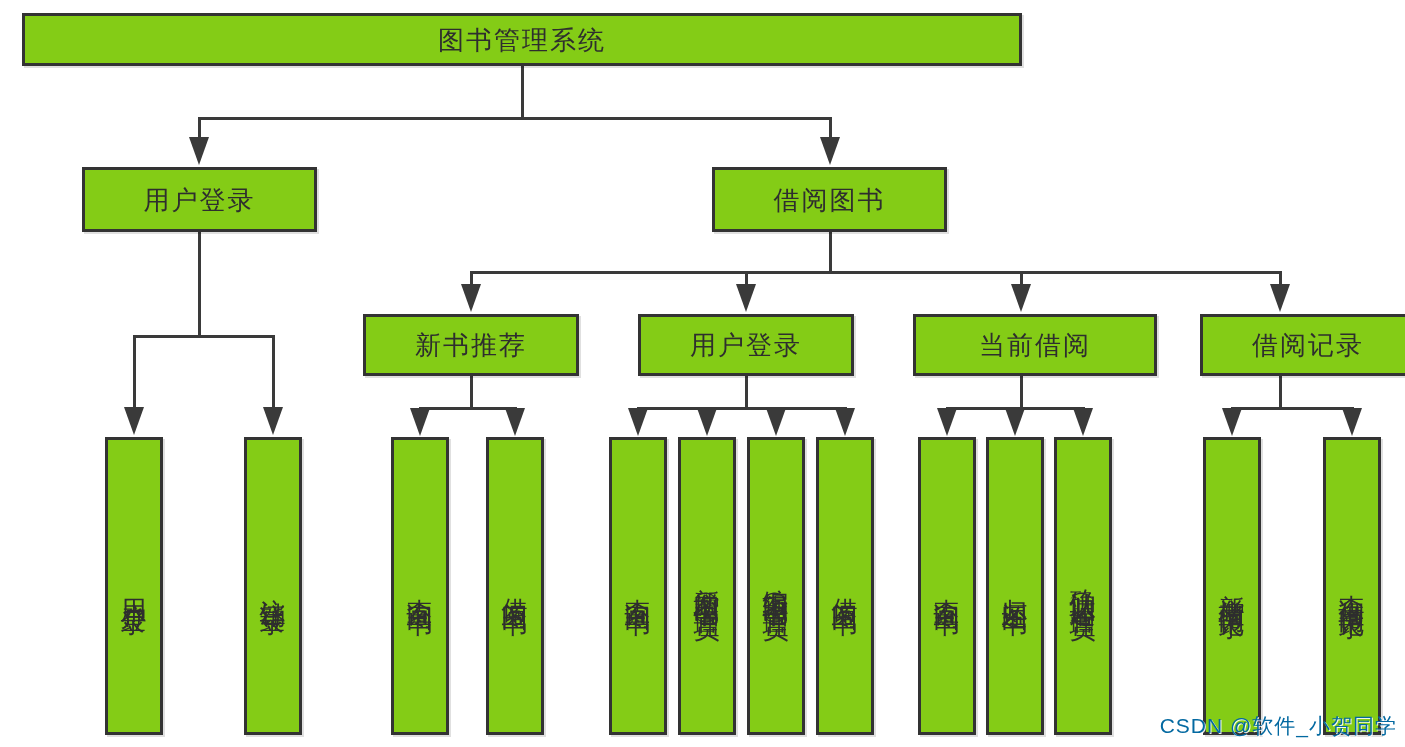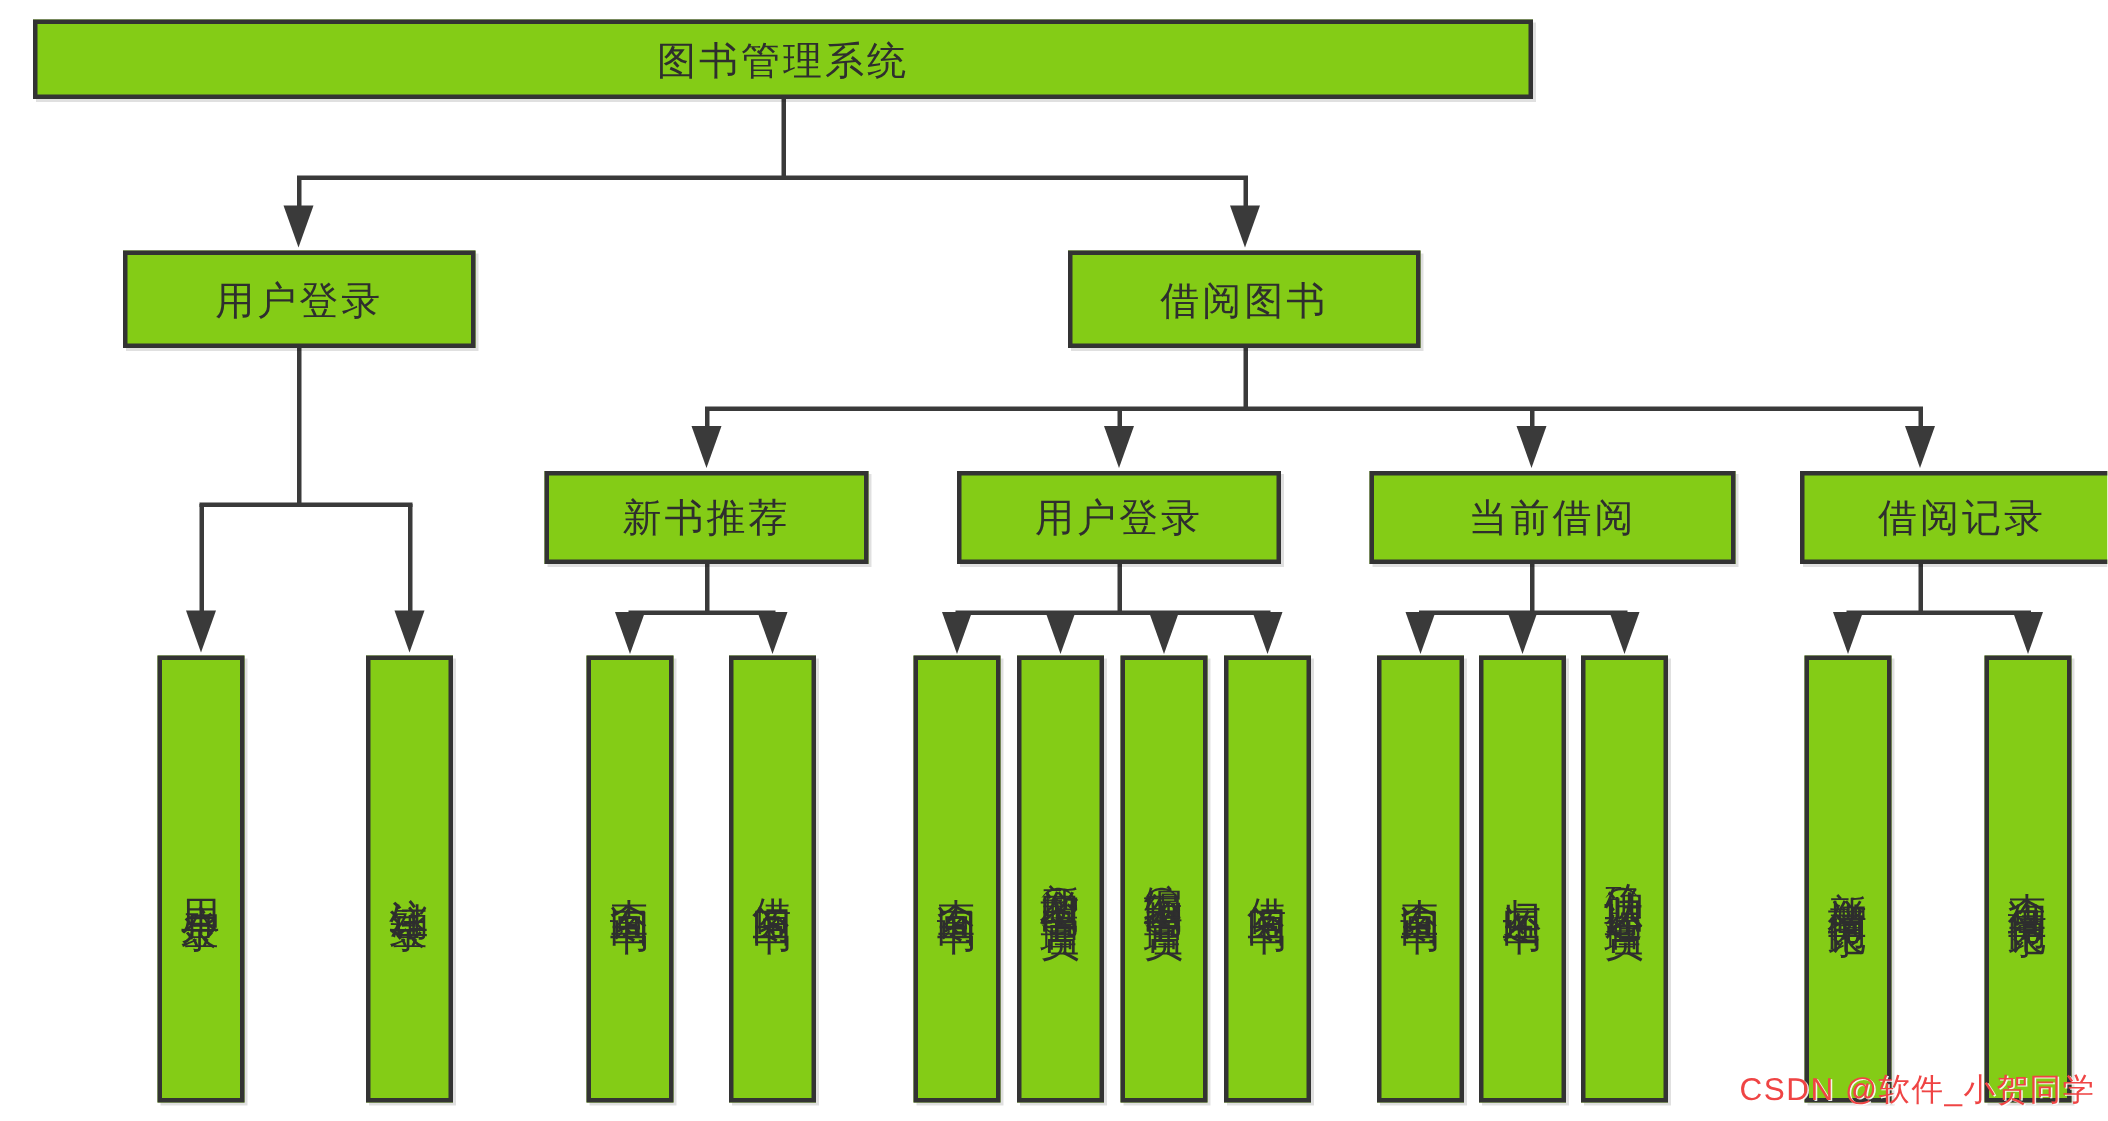--- a/index.html
+++ b/index.html
@@ -58,21 +58,21 @@
     letter-spacing: 1px;
     color: #b4b4b4;
     text-shadow: 1px 1px 0 rgba(255,255,255,0.9);
     z-index: 5;
   }
 </style>
 </head>
 <body>
 
 <div class="canvas">
-  <div class="watermark" style="color: #ef4444;">CSDN @软件_小贺同学</div>
+  <div class="watermark" style="color: #0369a1;">CSDN @软件_小贺同学</div>
 <div class="node horizontal" style="left: 22px; top: 13px; width: 1000px; height: 53px; border-color: rgb(51, 51, 51);">
       <span class="node-label" style="color: rgb(46, 46, 46);">图书管理系统</span>
     </div>
     <div class="node horizontal" style="left: 82px; top: 167px; width: 235px; height: 65px; border-color: rgb(51, 51, 51);">
       <span class="node-label" style="color: rgb(46, 46, 46);">用户登录</span>
     </div>
     <div class="node horizontal" style="left: 712px; top: 167px; width: 235px; height: 65px; border-color: rgb(51, 51, 51);">
       <span class="node-label" style="color: rgb(46, 46, 46);">借阅图书</span>
     </div>
     <div class="node horizontal" style="left: 363px; top: 314px; width: 216px; height: 62px; border-color: rgb(51, 51, 51);">

